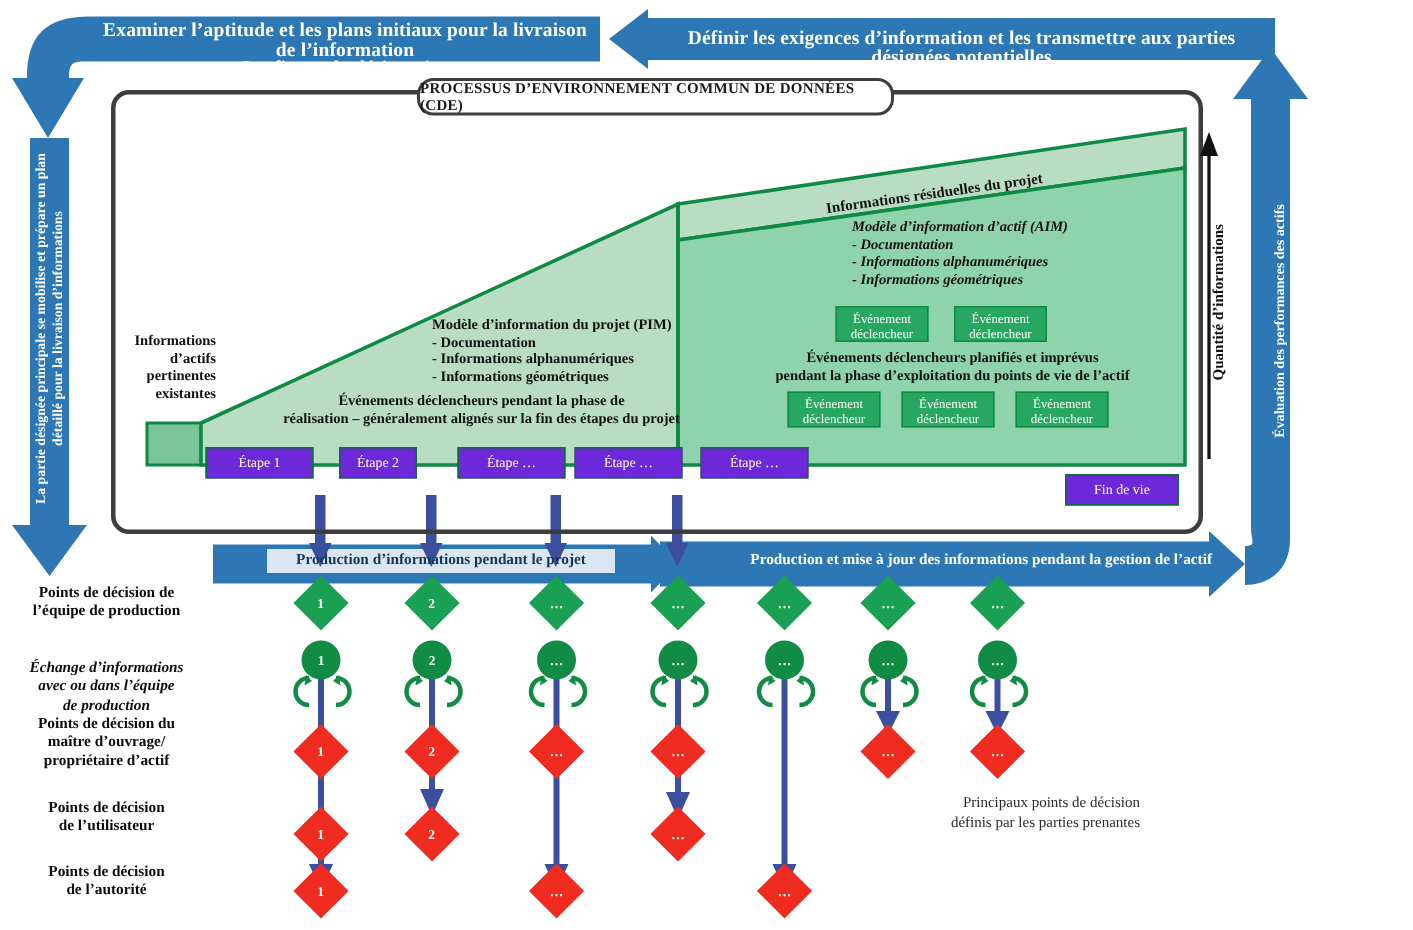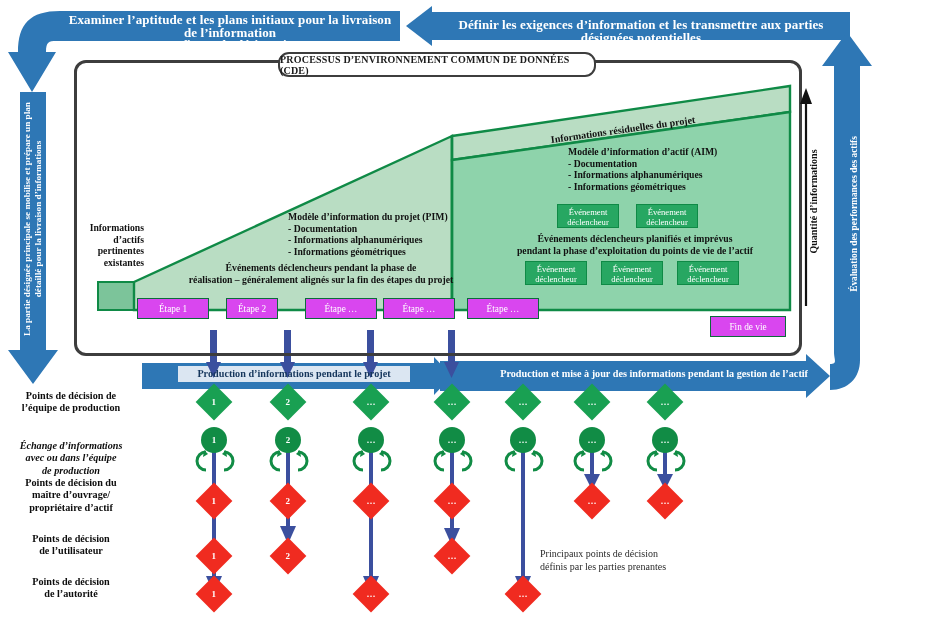--- a/index.html
+++ b/index.html
@@ -36,41 +36,41 @@
   .gtext{position:absolute;font-size:9.7px;line-height:11.6px;color:#0b3d20;font-weight:bold;}
   .gtext.center{text-align:center;}
   .gtext.right{text-align:right;}
 
   .evt-box{
     position:absolute;background:#27a762;border:1.4px solid #0f8a46;
     color:#ffffff;font-size:8.6px;line-height:10px;font-weight:normal;
     text-align:center;padding:2px 3px;box-sizing:border-box;
   }
   .stage-box{
-    position:absolute;background:#d946ef;border:1px solid #0c6b3b;
+    position:absolute;background:#6d28d9;border:1px solid #0c6b3b;
     color:#fff;font-size:9.3px;text-align:center;
     display:flex;align-items:center;justify-content:center;
     box-sizing:border-box;
   }
 
   
   .callout{
     position:absolute;left:862px;top:72px;width:74px;height:88px;
     border:1.6px solid #2e77b5;border-radius:7px;background:#fff;
     font-size:8.6px;line-height:10.4px;text-align:center;color:#111;
     padding:3px 2px;box-sizing:border-box;
   }
 
   
   .row-label{
     position:absolute;text-align:center;font-weight:bold;font-size:10.2px;
     line-height:12.4px;color:#0d0d0d;
   }
   .note{
-    position:absolute;text-align:left;font-size:10px;line-height:12.6px;color:#2b2b2b;margin-top:18px;
+    position:absolute;text-align:right;font-size:10px;line-height:12.6px;color:#2b2b2b;
   }
 
   .dia{
     position:absolute;width:26px;height:26px;transform:rotate(45deg);
     display:flex;align-items:center;justify-content:center;
   }
   .dia span{transform:rotate(-45deg);color:#fff;font-size:9px;font-weight:bold;line-height:1;}
 
   .circ{
     position:absolute;width:26px;height:26px;border-radius:50%;
@@ -175,21 +175,21 @@
   </div>
 
   <div class="gtext center" style="left:146px;top:262px;width:350px;color:#111;">
     <div>Événements déclencheurs pendant la phase de</div>
     <div>réalisation – généralement alignés sur la fin des étapes du projet</div>
   </div>
 
   <div style="position:absolute;left:505px;top:124px;width:236px;text-align:center;font-size:10px;font-weight:bold;
               color:#111;transform:rotate(-8deg);transform-origin:50% 50%;">Informations résiduelles du projet</div>
 
-  <div class="gtext" style="left:568px;top:146px;width:200px;color:#111;">
+  <div class="gtext" style="left:568px;top:146px;width:200px;color:#111;font-style:italic;">
     <div>Modèle d’information d’actif (AIM)</div>
     <div>- Documentation</div>
     <div>- Informations alphanumériques</div>
     <div>- Informations géométriques</div>
   </div>
 
   <div class="evt-box" style="left:557px;top:204px;width:62px;height:24px;">
     <div>Événement</div>
     <div>déclencheur</div>
   </div>

